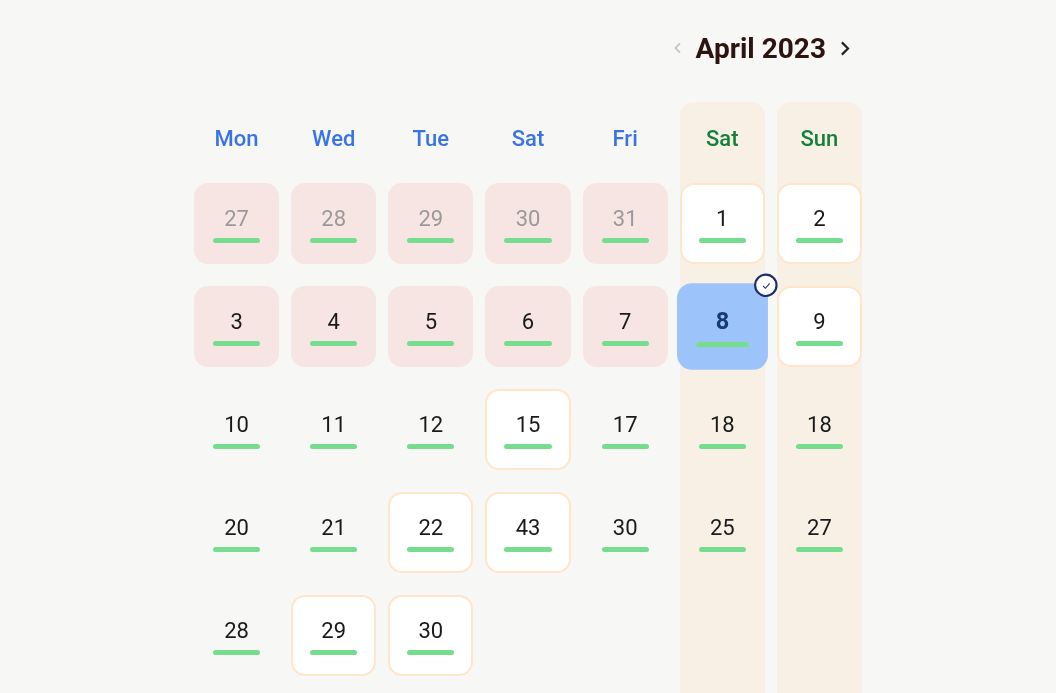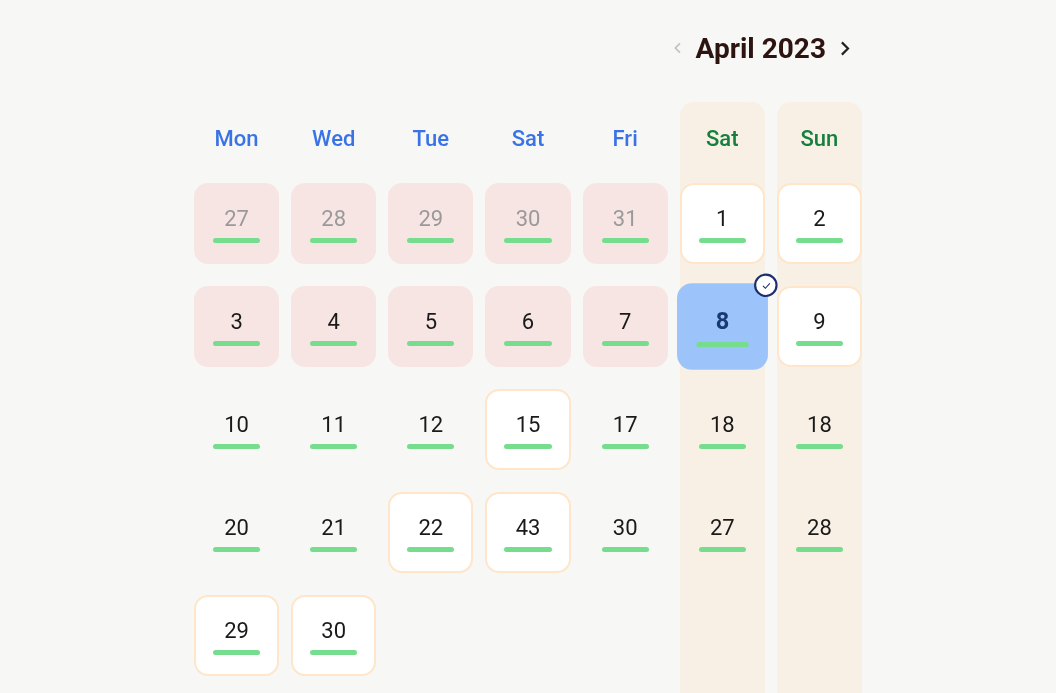--- a/index.html
+++ b/index.html
@@ -250,20 +250,24 @@
       </div>
       <div class="day weekend-cell">
         <div class="num">43</div>
         <div class="underline"></div>
       </div>
       <div class="day">
         <div class="num">30</div>
         <div class="underline"></div>
       </div>
       <div class="day">
+        <div class="num">25</div>
+        <div class="underline"></div>
+      </div>
+      <div class="day">
         <div class="num">27</div>
         <div class="underline"></div>
       </div>
       <div class="day">
         <div class="num">28</div>
         <div class="underline"></div>
       </div>
       <div class="day weekend-cell">
         <div class="num">29</div>
         <div class="underline"></div>

